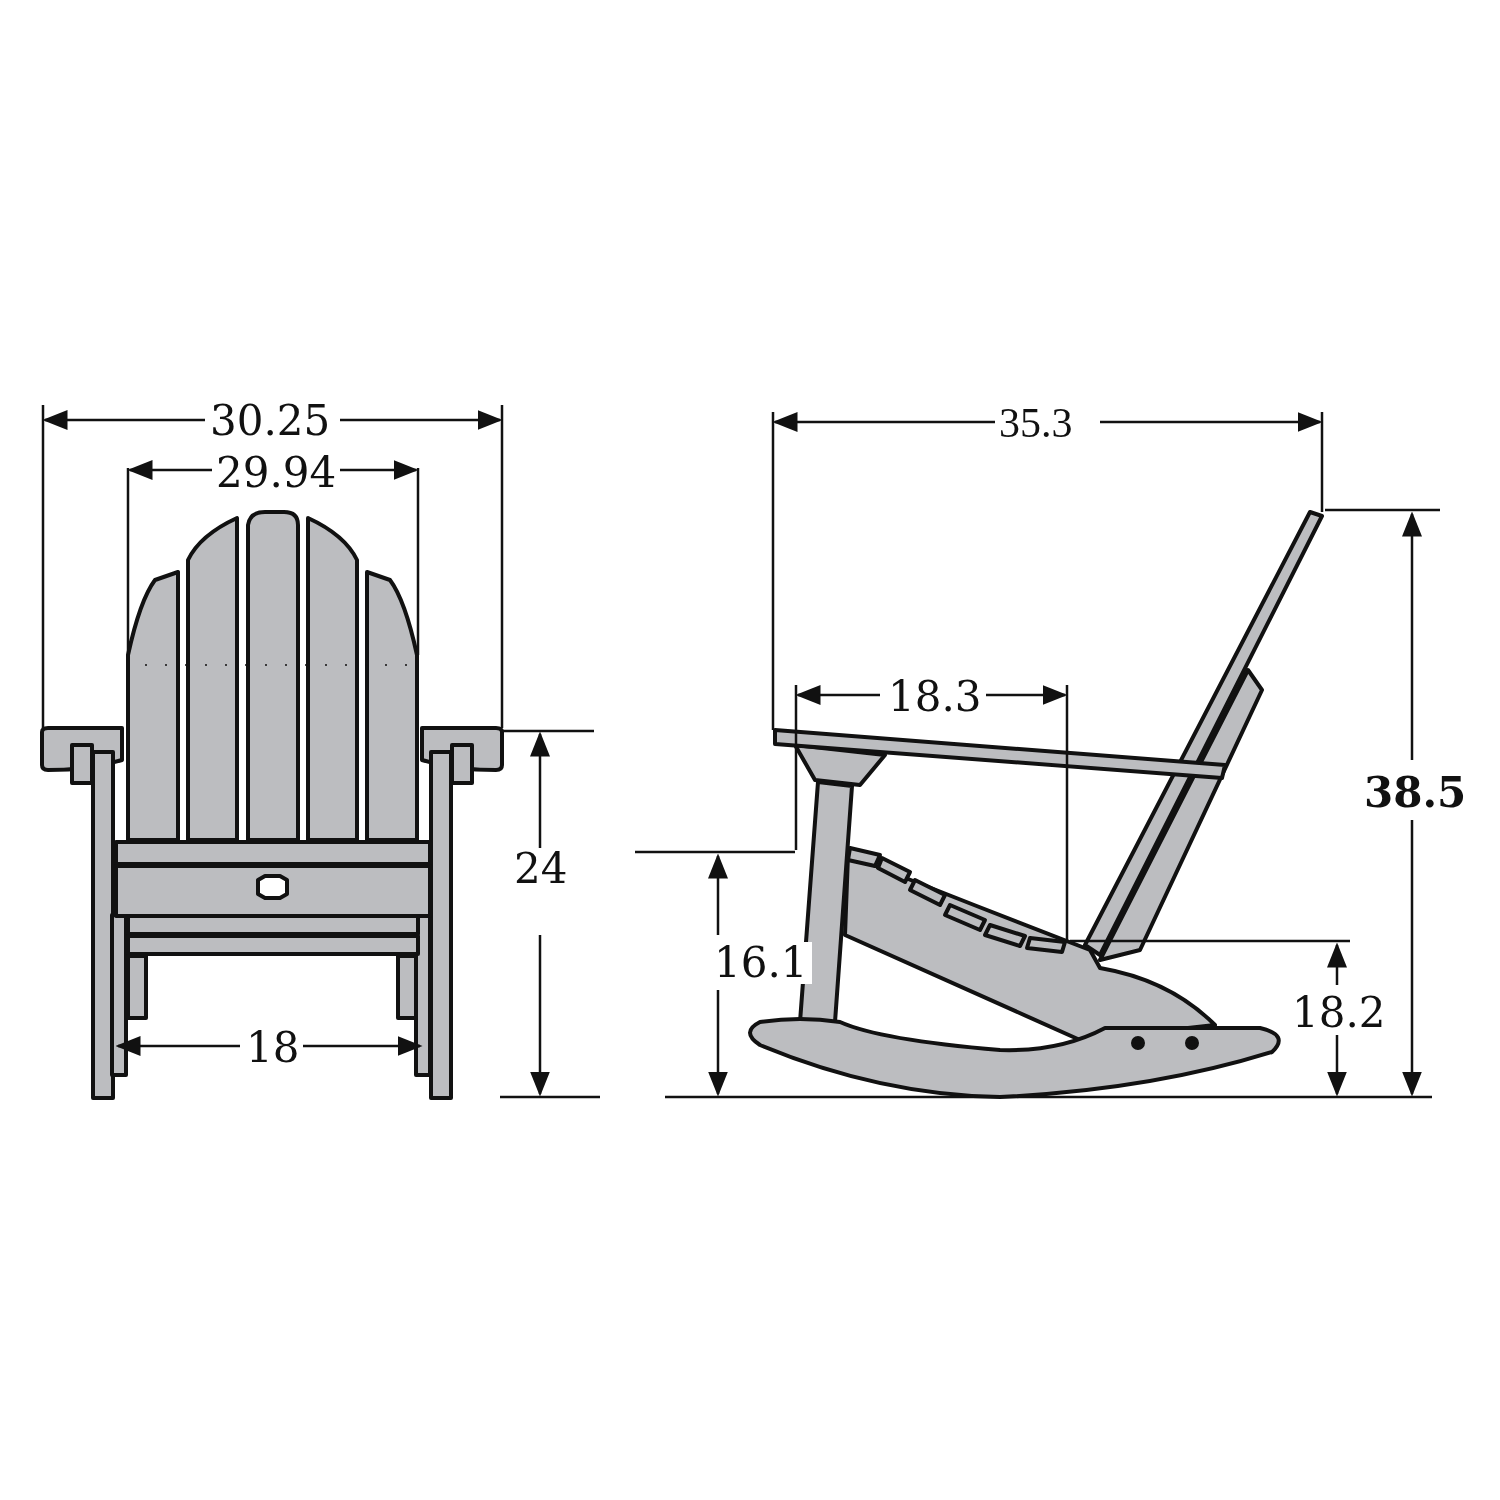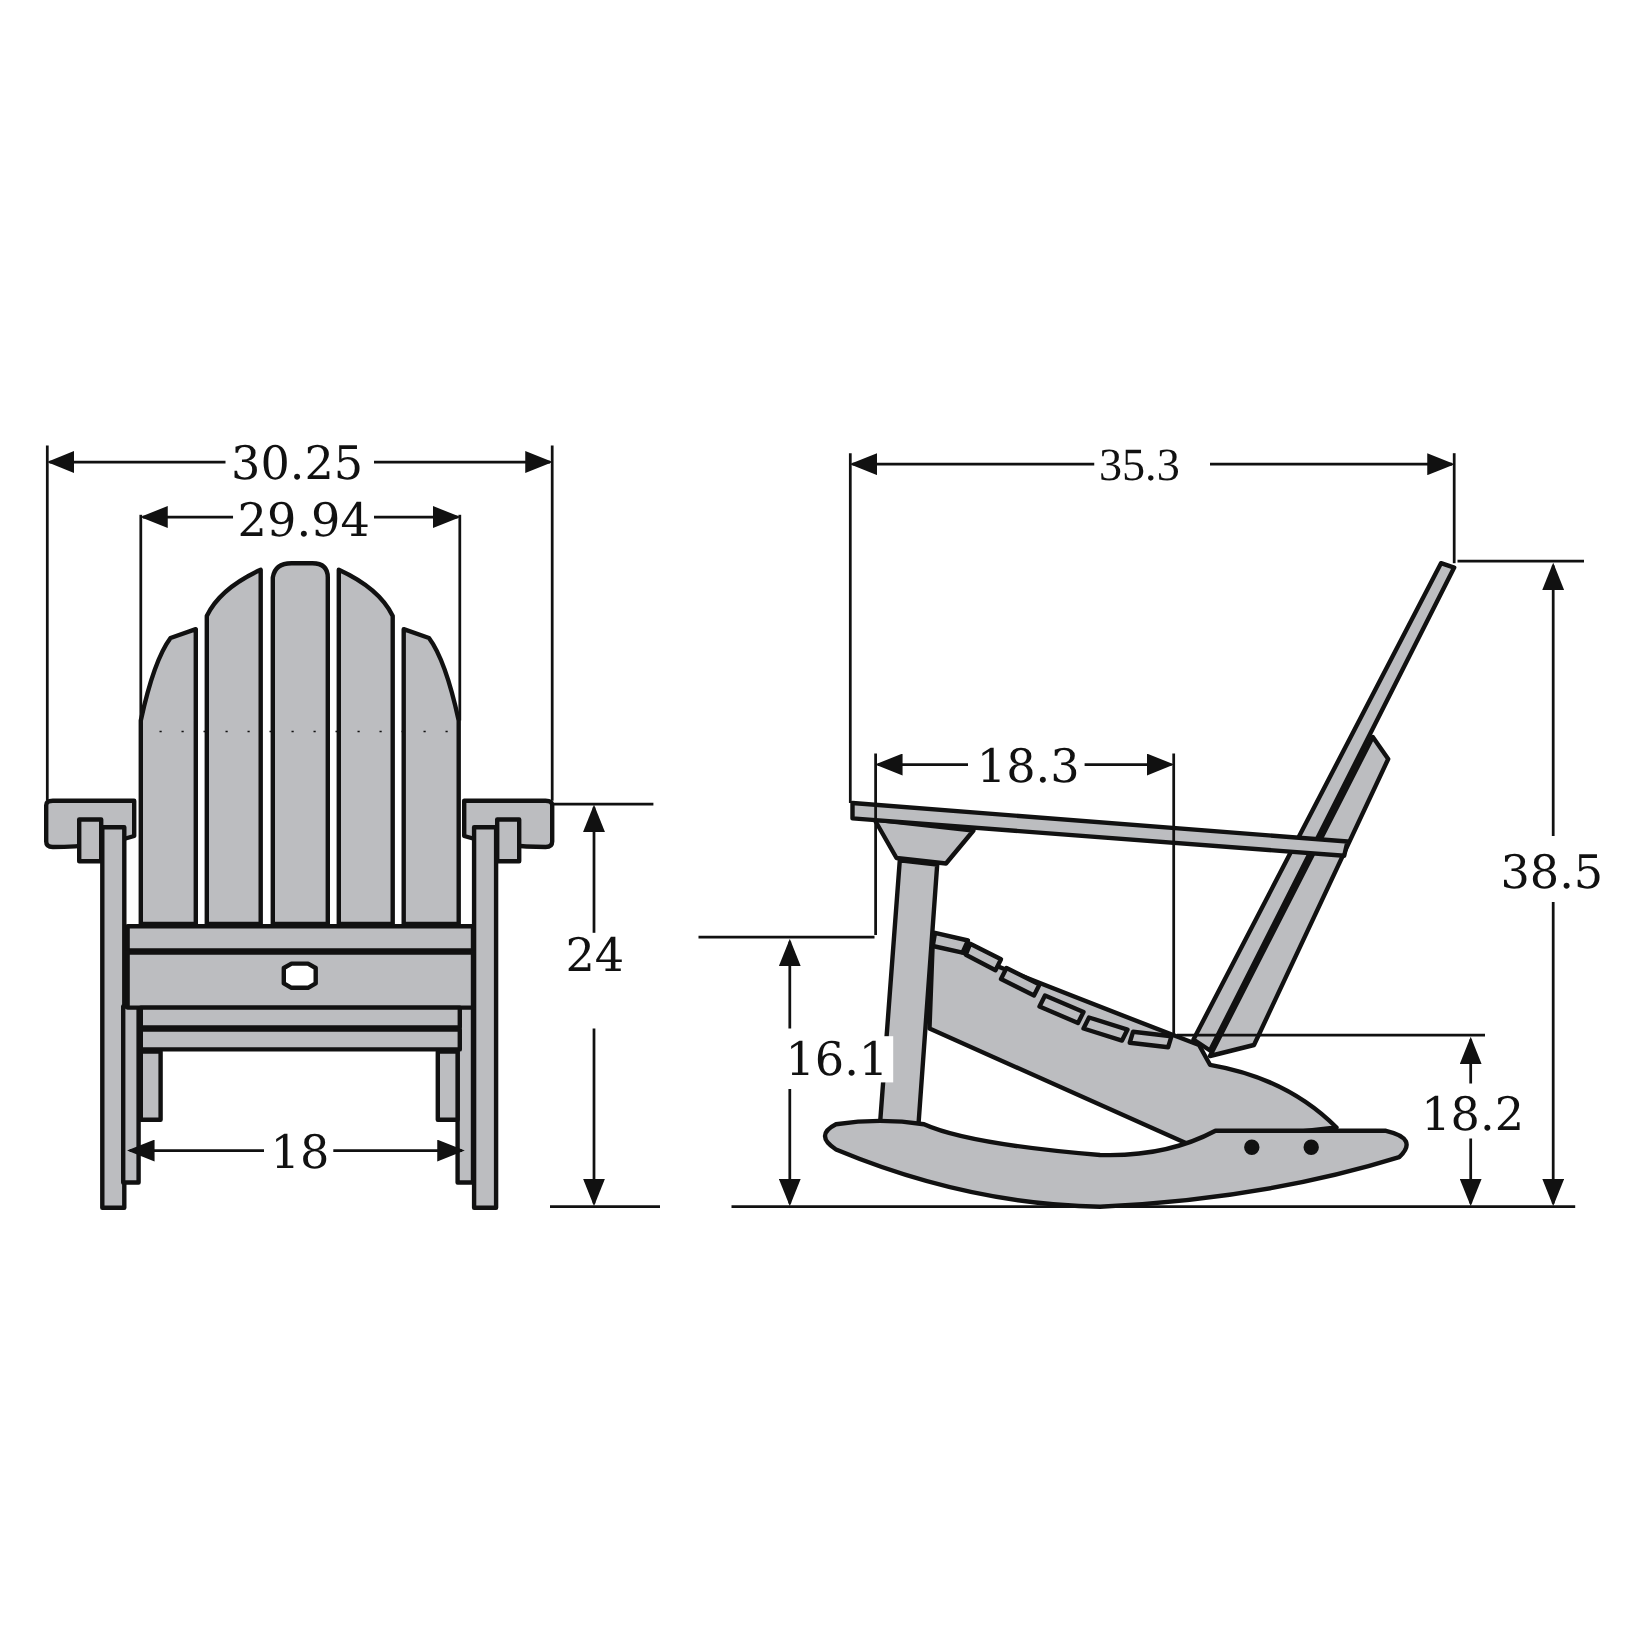--- a/index.html
+++ b/index.html
@@ -114,16 +114,16 @@
   </g>
 </svg>
 
 <div class="dim-label" style="left:206px;top:400px;">30.25</div>
 <div class="dim-label" style="left:212px;top:452px;">29.94</div>
 <div class="dim-label" style="left:242px;top:1027px;">18</div>
 <div class="dim-label" style="left:510px;top:848px;">24</div>
 
 <div class="dim-label" style="left:995px;top:402px;font-family:Liberation Serif, serif;">35.3</div>
 <div class="dim-label" style="left:884px;top:676px;">18.3</div>
-<div class="dim-label" style="left:1360px;top:772px;">38.5</div>
+<div class="dim-label" style="left:1360px;top:772px;font-weight:bold;">38.5</div>
 <div class="dim-label" style="left:674px;top:942px;margin-left:36px;">16.1</div>
 <div class="dim-label" style="left:1288px;top:992px;">18.2</div>
 </div>
 
 </body></html>

